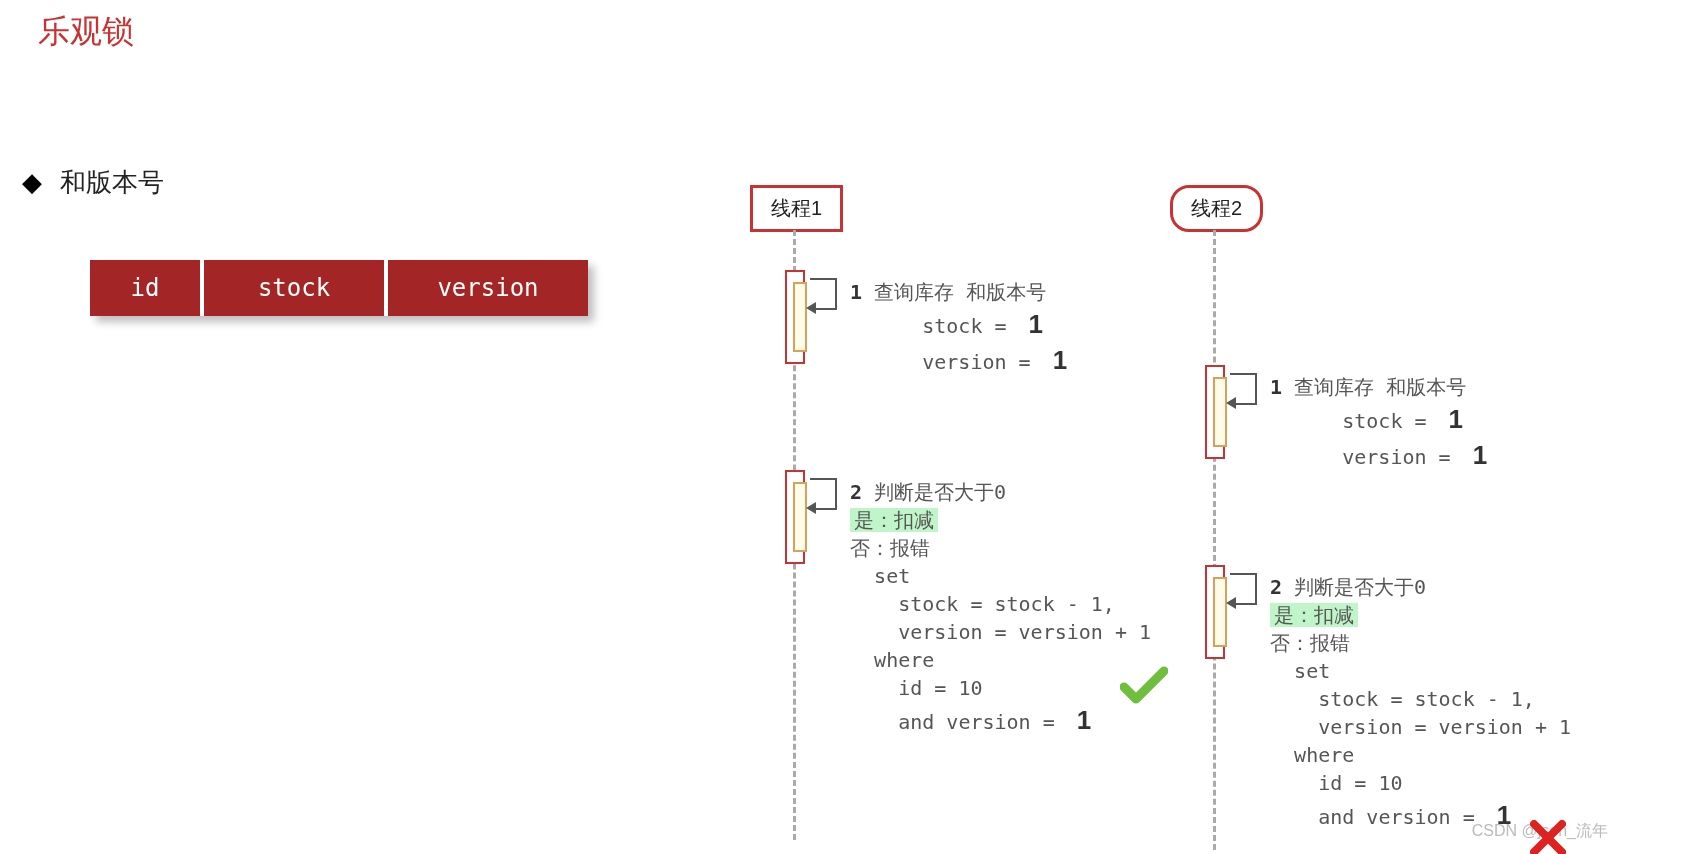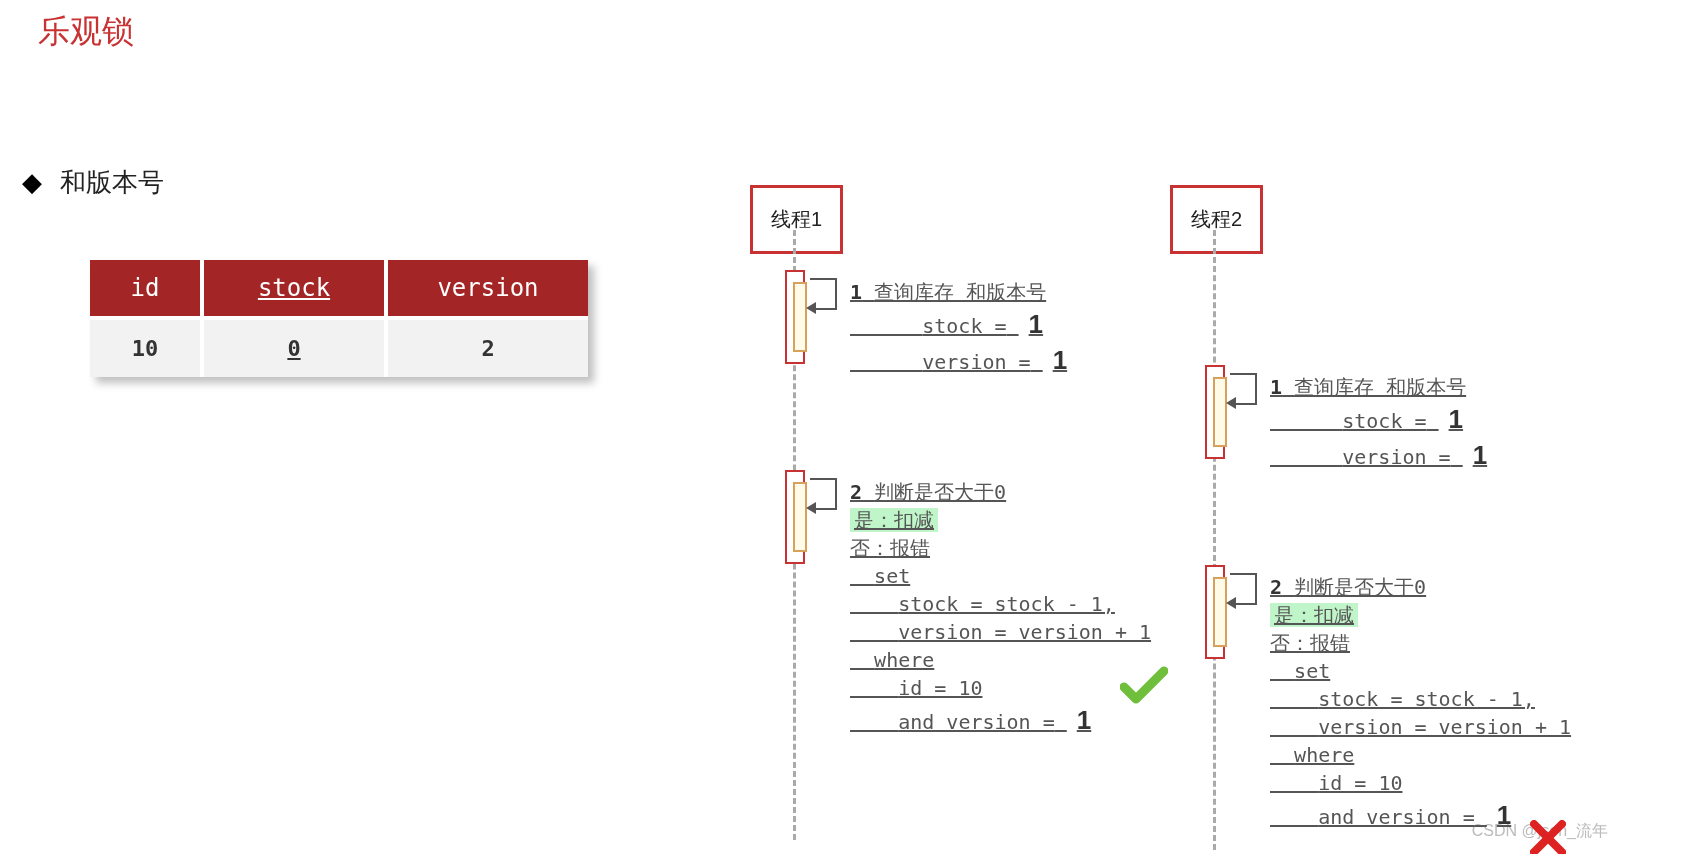--- a/index.html
+++ b/index.html
@@ -8,33 +8,33 @@
   .desc{position:absolute;left:22px;top:95px;font-size:26px;color:#222;}
   .bullet-row{position:absolute;left:22px;top:165px;font-size:26px;color:#222;display:flex;align-items:center;gap:18px;}
   .bullet-sym{font-size:26px;color:#000;}
   
   .tbl{position:absolute;left:90px;top:260px;box-shadow:6px 6px 8px rgba(0,0,0,.25);}
   .tbl table{border-collapse:collapse;}
   .tbl th{background:#a32525;color:#fff;font-family:Consolas,monospace;font-weight:normal;font-size:24px;padding:14px 0;text-align:center;}
   .tbl td{background:#f2f2f2;color:#333;font-family:Consolas,monospace;font-weight:bold;font-size:22px;padding:16px 0;text-align:center;border-top:4px solid #fff;}
   .tbl th,.tbl td{border-left:4px solid #fff;margin-left:19px;}
   .tbl th:first-child,.tbl td:first-child{border-left:none;}
-  .c1{width:110px;}.c2{width:180px;text-decoration:underline;}.c3{width:200px;}
+  .c1{width:110px;}.c2{width:180px;}.c3{width:200px;}
   
   .tline{position:absolute;width:0;border-left:3px dashed #aaa;}
-  .tbox{position:absolute;border:3px solid #c93232;background:#fff;color:#222;font-size:20px;padding:18px 18px;text-align:center;}
+  .tbox{position:absolute;border:3px solid #c93232;background:#fff;color:#222;font-size:20px;padding:7px 18px;text-align:center;}
   
   .act{position:absolute;width:16px;border:2px solid #c93232;background:#fff;z-index:2;}
   .act-inner{position:absolute;width:10px;border:2px solid #d8a05a;background:#fffbe9;z-index:3;}
   
   .arr-line{position:absolute;background:#555;height:2px;z-index:4;}
   .arr-v{position:absolute;background:#555;width:2px;z-index:4;}
   .arr-head{position:absolute;width:0;height:0;border-top:6px solid transparent;border-bottom:6px solid transparent;border-right:10px solid #555;z-index:5;}
   
-  .msg{position:absolute;font-family:Consolas,"Microsoft YaHei",monospace;font-size:20px;color:#555;line-height:1.4;z-index:2;text-decoration:underline;}
+  .msg{position:absolute;font-family:Consolas,"Microsoft YaHei",monospace;font-size:20px;color:#555;line-height:1.4;z-index:2;}
   .msg .num{font-weight:bold;color:#333;}
   .msg .big{font-family:Arial;font-size:26px;font-weight:bold;color:#333;margin-left:10px;}
   .hlg{background:#bff5c8;padding:0 4px;}
   
   .check{position:absolute;z-index:6;}
   .cross{position:absolute;z-index:6;}
   .watermark{position:absolute;right:90px;bottom:12px;font-size:16px;color:#bbb;}
 </style>
 </head>
 <body>
@@ -47,25 +47,20 @@
     <span>和版本号</span>
   </div>
 
   <div class="tbl">
     <table>
       <tbody>
           <tr>
         <th class="c1">id</th>
         <th class="c2">stock</th>
         <th class="c3">version</th>
-      </tr>
-      <tr>
-        <td class="c1">10</td>
-        <td class="c2">0</td>
-        <td class="c3">2</td>
       </tr>
     </tbody>
       </table>
   </div>
 
   <div class="tbox" style="left:750px;top:185px;">
     <span>线程1</span>
   </div>
   <div class="tline" style="left:793px;top:230px;height:610px;"></div>
 
@@ -103,21 +98,21 @@
     &nbsp;&nbsp;&nbsp;&nbsp;<span>and version =</span>
     <span class="big">1</span>
   </div>
 
   <div class="check" style="left:1120px;top:665px;">
     <svg width="48" height="40" viewBox="0 0 48 40">
         <polyline points="4,22 16,34 44,6" style="fill:none;stroke:#6fbf3c;stroke-width:9;stroke-linecap:round;stroke-linejoin:round"></polyline>
       </svg>
   </div>
 
-  <div class="tbox" style="left:1170px;top:185px;">
+  <div class="tbox" style="left:1170px;top:185px;border-radius:19px;">
     <span>线程2</span>
   </div>
   <div class="tline" style="left:1213px;top:230px;height:620px;"></div>
 
   <div class="act" style="left:1205px;top:365px;height:90px;"></div>
   <div class="act-inner" style="left:1213px;top:377px;height:66px;"></div>
   <div class="arr-v" style="left:1255px;top:373px;height:30px;"></div>
   <div class="arr-line" style="left:1230px;top:373px;width:25px;"></div>
   <div class="arr-line" style="left:1230px;top:403px;width:27px;"></div>
   <div class="arr-head" style="left:1226px;top:397px;"></div>

